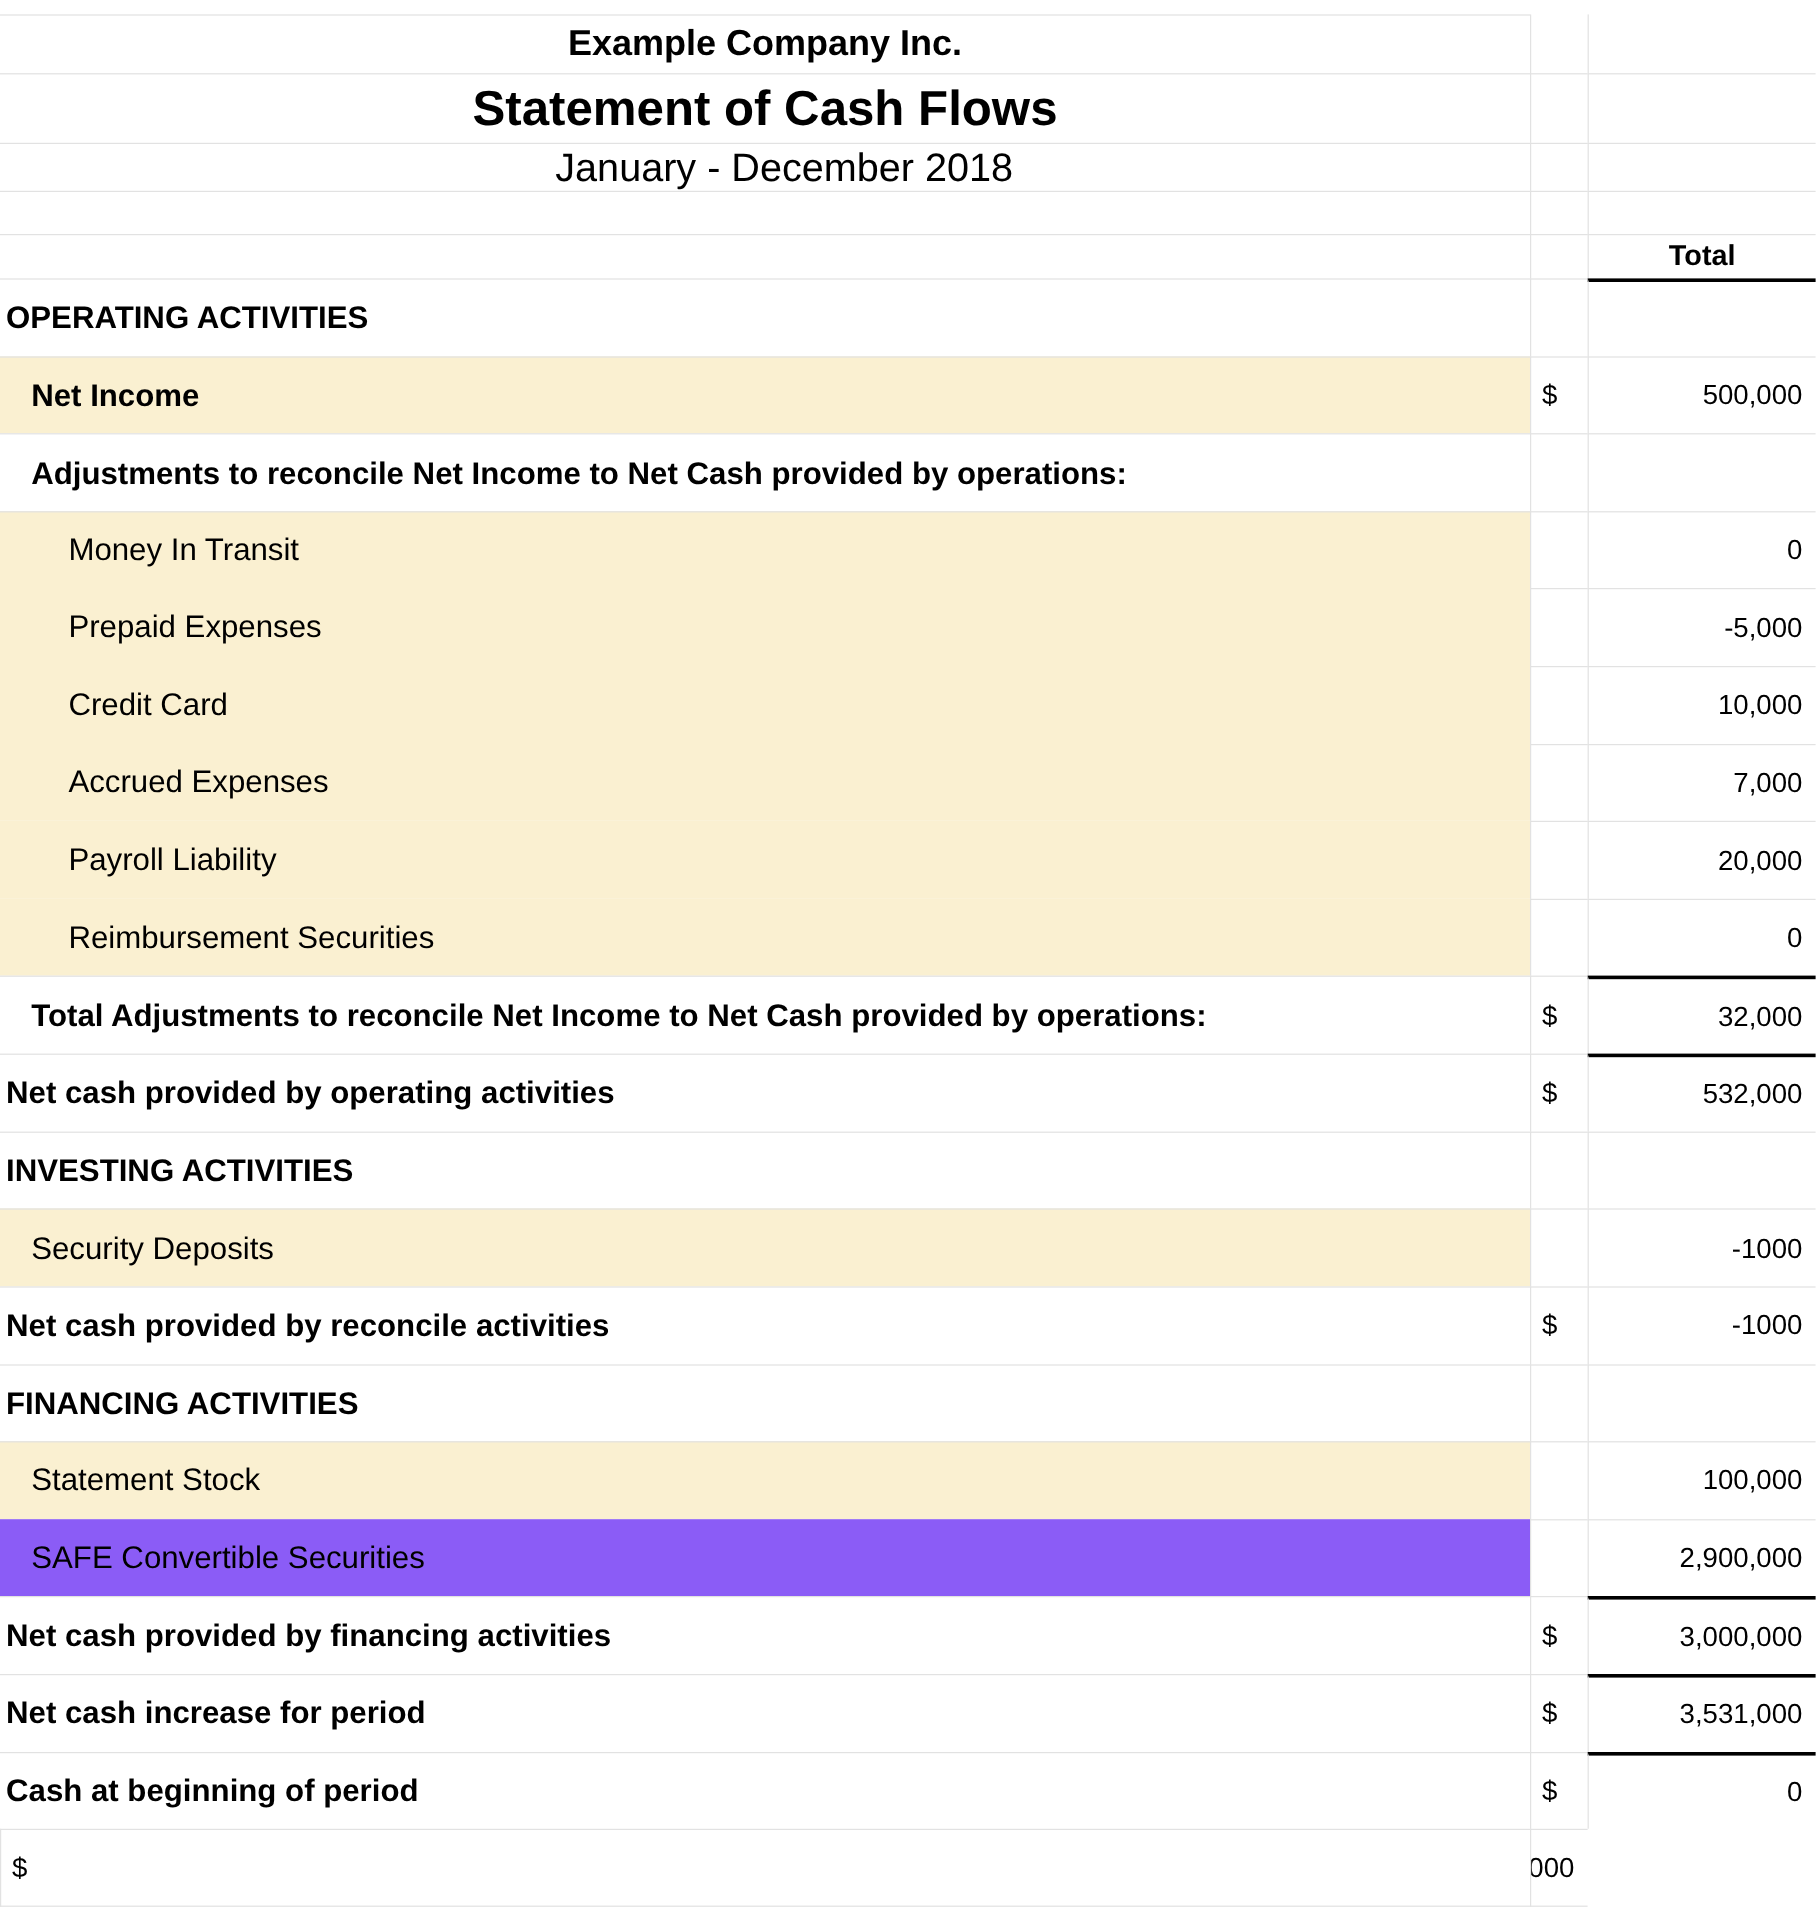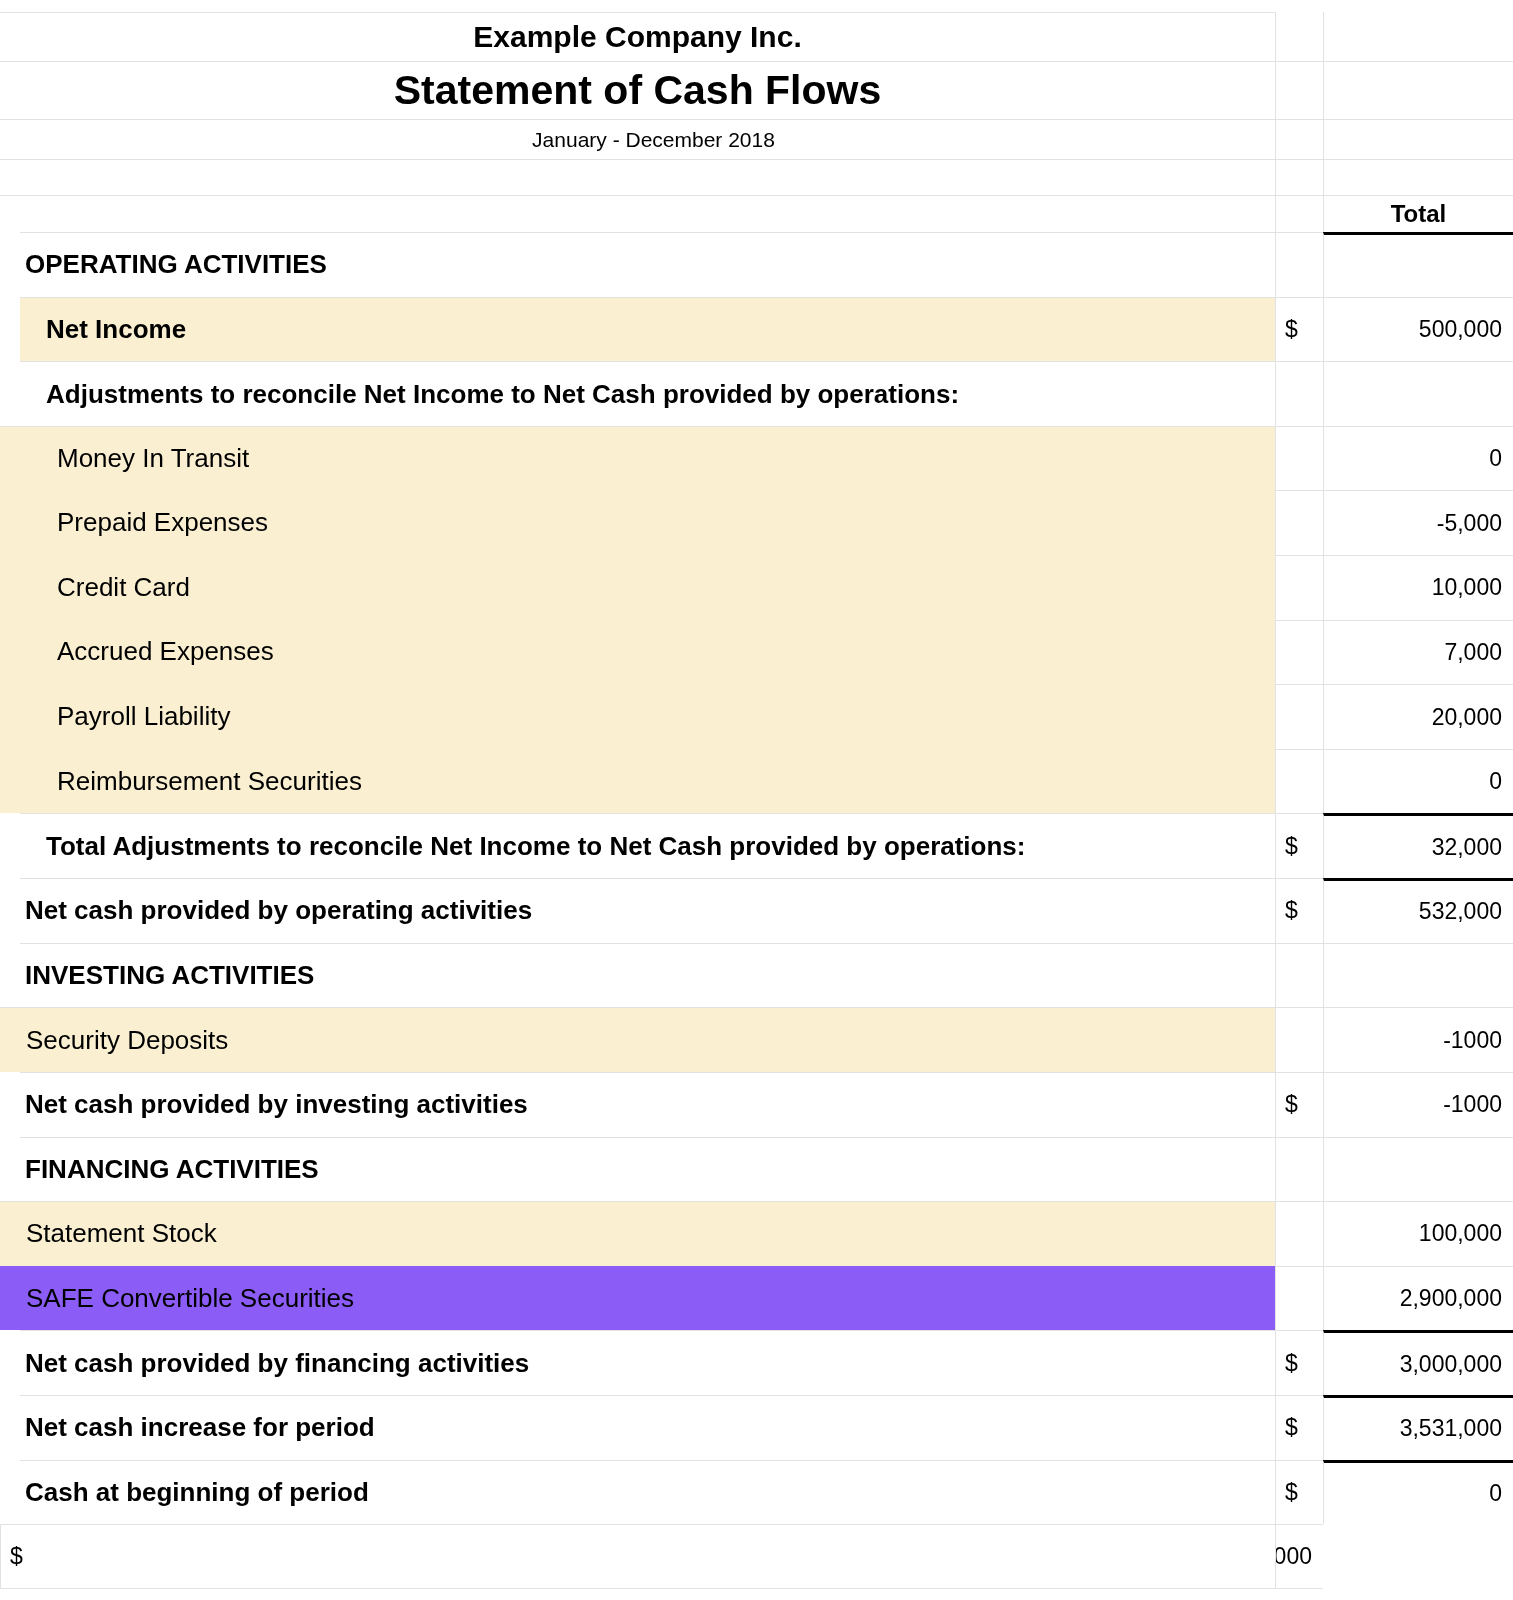--- a/index.html
+++ b/index.html
@@ -30,25 +30,25 @@
     border-top: 1px solid #e2e2e2;
   }
   .cell.col2, .cell.col3 { border-left: 1px solid #e2e2e2; }
   .cell.no-top { border-top: none; }
   .cell.black-top { border-top: 3px solid #000000; }
   .cell.last-row { border-bottom: 1px solid #e2e2e2; }
 
   .title-cell { justify-content: center; text-align: center; }
   .company-name { font-size: 30px; font-weight: 700; }
   .report-title { font-size: 41px; font-weight: 700; }
-  .report-period { font-size: 21px; font-weight: 400; padding-left: 32px; }
+  .report-period { font-size: 33px; font-weight: 400; padding-left: 32px; }
   .total-header { justify-content: center; font-size: 24px; font-weight: 700; }
 
   .cell.desc { font-size: 26px; }
-  .cell.desc.b { font-weight: 700; margin-left: 20px; }
+  .cell.desc.b { font-weight: 700; }
   .cell.dollar { font-size: 23px; padding-left: 9px; }
   .cell.amount { font-size: 23px; justify-content: flex-end; padding-right: 11px; }
 </style>
 </head>
 <body>
 
 <div class="sheet">
   <div class="grid">
 
     <div class="cell col1 title-cell company-name row1-cell" style="grid-row:1">Example Company Inc.</div>
@@ -103,21 +103,21 @@
       <div class="cell col3 amount black-top" style="grid-row: 15;">32,000</div>
       <div class="cell col1 desc b" style="grid-row: 16; padding-left: 5px;">Net cash provided by operating activities</div>
       <div class="cell col2 dollar" style="grid-row: 16;">$</div>
       <div class="cell col3 amount black-top" style="grid-row: 16;">532,000</div>
       <div class="cell col1 desc b" style="grid-row: 17; padding-left: 5px;">INVESTING ACTIVITIES</div>
       <div class="cell col2 dollar" style="grid-row: 17;"></div>
       <div class="cell col3 amount" style="grid-row: 17;"></div>
       <div class="cell col1 desc" style="grid-row: 18; padding-left: 26px; background: rgb(250, 240, 209);">Security Deposits</div>
       <div class="cell col2 dollar" style="grid-row: 18;"></div>
       <div class="cell col3 amount" style="grid-row: 18;">-1000</div>
-      <div class="cell col1 desc b" style="grid-row: 19; padding-left: 5px;">Net cash provided by investing activities</div>
+      <div class="cell col1 desc b" style="grid-row: 19; padding-left: 5px;">Net cash provided by reconcile activities</div>
       <div class="cell col2 dollar" style="grid-row: 19;">$</div>
       <div class="cell col3 amount" style="grid-row: 19;">-1000</div>
       <div class="cell col1 desc b" style="grid-row: 20; padding-left: 5px;">FINANCING ACTIVITIES</div>
       <div class="cell col2 dollar" style="grid-row: 20;"></div>
       <div class="cell col3 amount" style="grid-row: 20;"></div>
       <div class="cell col1 desc" style="grid-row: 21; padding-left: 26px; background: rgb(250, 240, 209);">Statement Stock</div>
       <div class="cell col2 dollar" style="grid-row: 21;"></div>
       <div class="cell col3 amount" style="grid-row: 21;">100,000</div>
       <div class="cell col1 desc no-top" style="grid-row: 22; padding-left: 26px; background: #8b5cf6;">SAFE Convertible Securities</div>
       <div class="cell col2 dollar" style="grid-row: 22;"></div>

